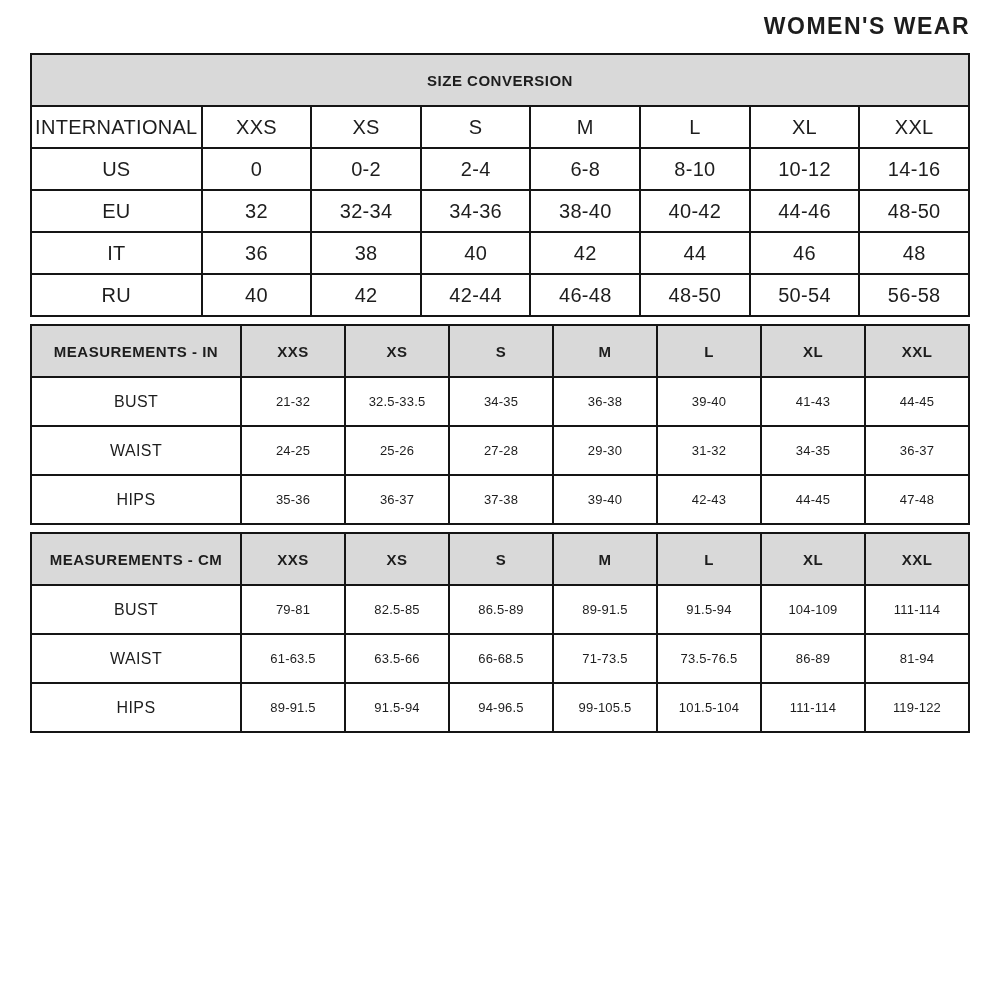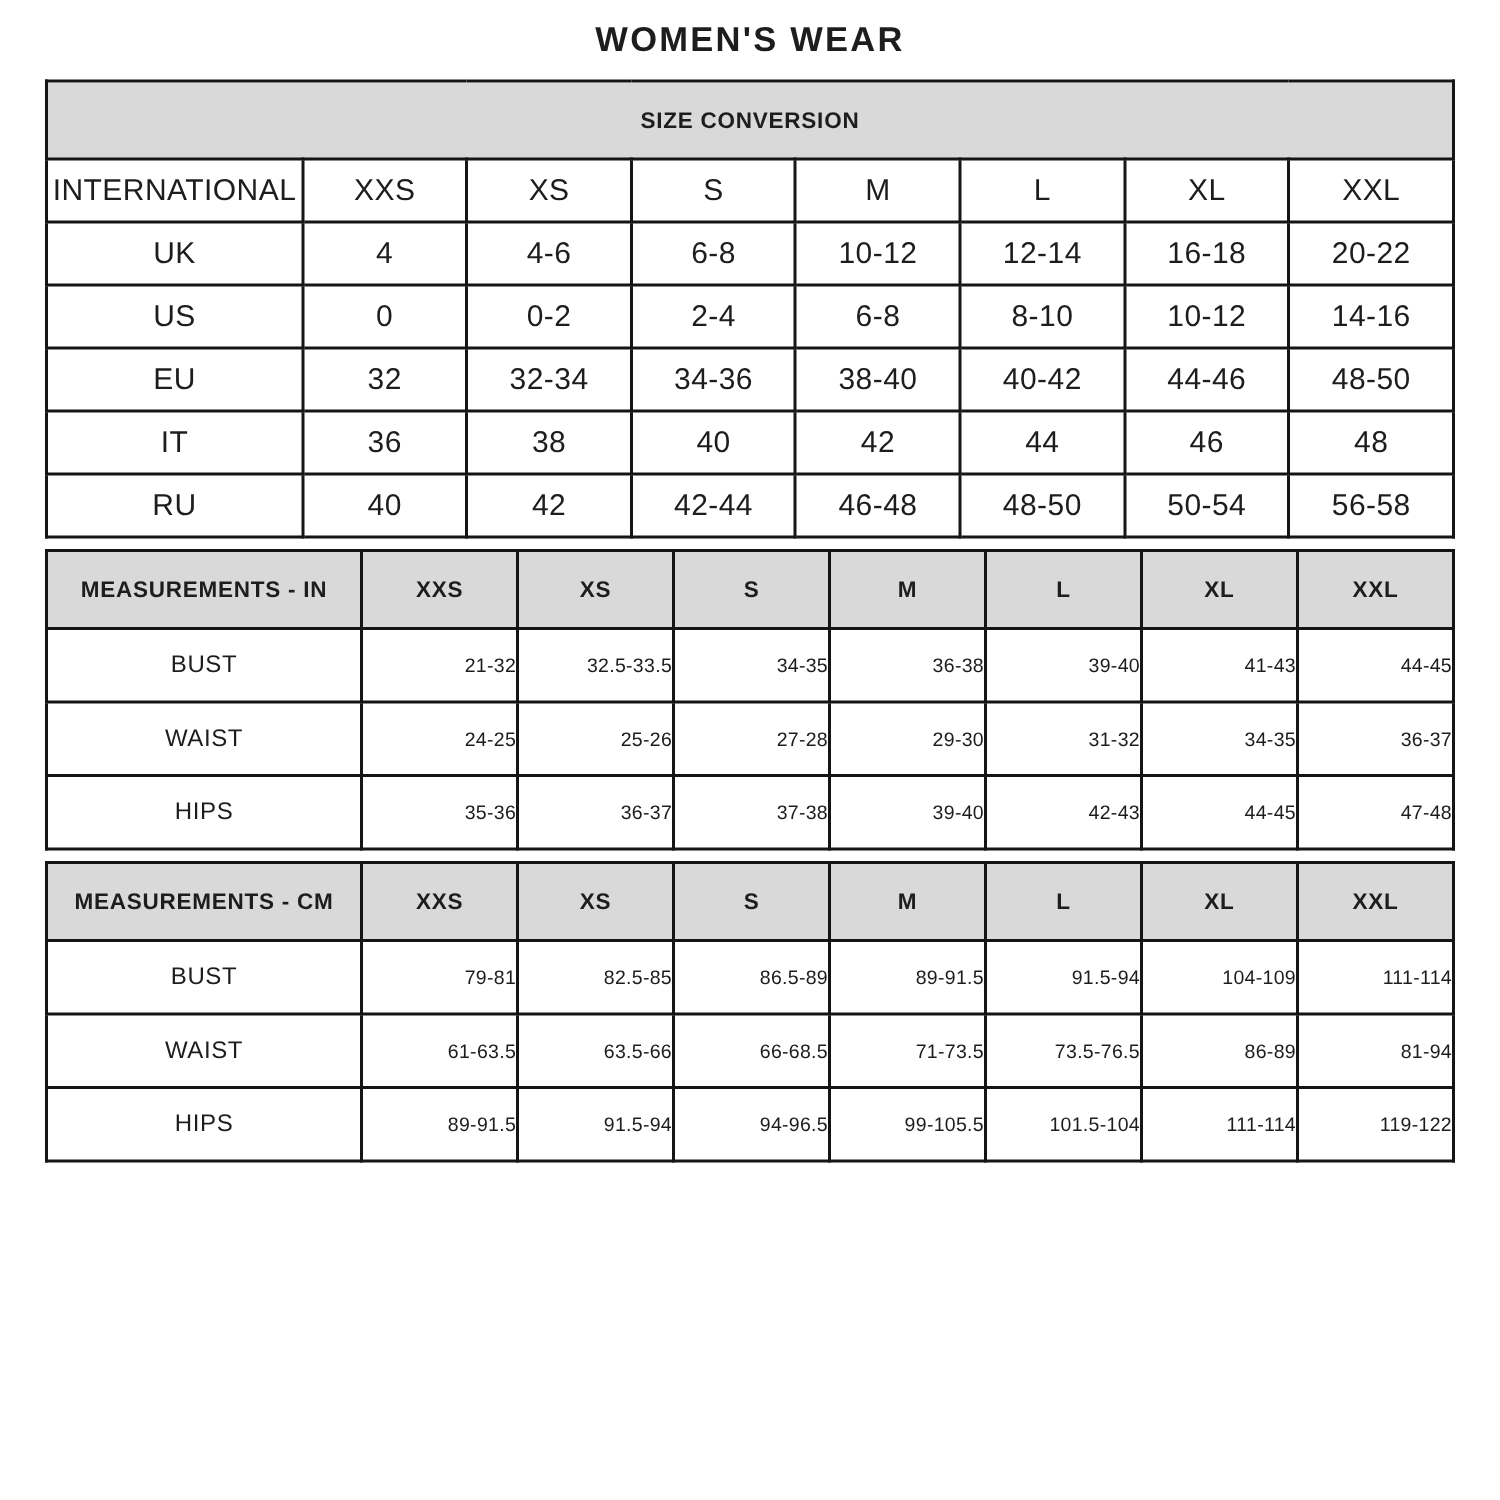--- a/index.html
+++ b/index.html
@@ -4,21 +4,21 @@
 <style>
   * { box-sizing: border-box; margin: 0; padding: 0; }
   html, body {
     width: 1000px; height: 1000px;
     background: #ffffff;
     font-family: "Liberation Sans", sans-serif;
     color: #1d1d1d;
   }
   .page { padding: 13px 30px 0 30px; }
   .title {
-    text-align: center;
+    text-align: right;
     font-size: 23px;
     font-weight: 700;
     letter-spacing: 1.5px;
     margin-bottom: 13px;
     color: #1d1d1d;
   }
   table.tbl {
     width: 100%;
     border-collapse: collapse;
     table-layout: fixed;
@@ -35,21 +35,21 @@
     font-weight: 700;
     font-size: 15px;
     letter-spacing: 0.5px;
     height: 52px;
   }
   
   .size-tbl td { height: 42px; font-size: 20px; letter-spacing: 0.3px; }
   
   .meas-tbl td { height: 49px; }
   .meas-tbl td.row-label { font-size: 16px; letter-spacing: 0.4px; }
-  .meas-tbl td.cell { font-size: 13px; letter-spacing: 0.2px; text-align: right; }
+  .meas-tbl td.cell { font-size: 13px; letter-spacing: 0.2px; }
 </style>
 </head>
 <body>
 
 <div class="page">
 
   <h1 class="title">WOMEN'S WEAR</h1>
 
   <table class="tbl size-tbl">
     <colgroup>
@@ -70,30 +70,20 @@
     <tbody>
         <tr>
           <td class="row-label">INTERNATIONAL</td>
           <td class="cell">XXS</td>
           <td class="cell">XS</td>
           <td class="cell">S</td>
           <td class="cell">M</td>
           <td class="cell">L</td>
           <td class="cell">XL</td>
           <td class="cell">XXL</td>
-        </tr>
-        <tr>
-          <td class="row-label">UK</td>
-          <td class="cell">4</td>
-          <td class="cell">4-6</td>
-          <td class="cell">6-8</td>
-          <td class="cell">10-12</td>
-          <td class="cell">12-14</td>
-          <td class="cell">16-18</td>
-          <td class="cell">20-22</td>
         </tr>
         <tr>
           <td class="row-label">US</td>
           <td class="cell">0</td>
           <td class="cell">0-2</td>
           <td class="cell">2-4</td>
           <td class="cell">6-8</td>
           <td class="cell">8-10</td>
           <td class="cell">10-12</td>
           <td class="cell">14-16</td>

